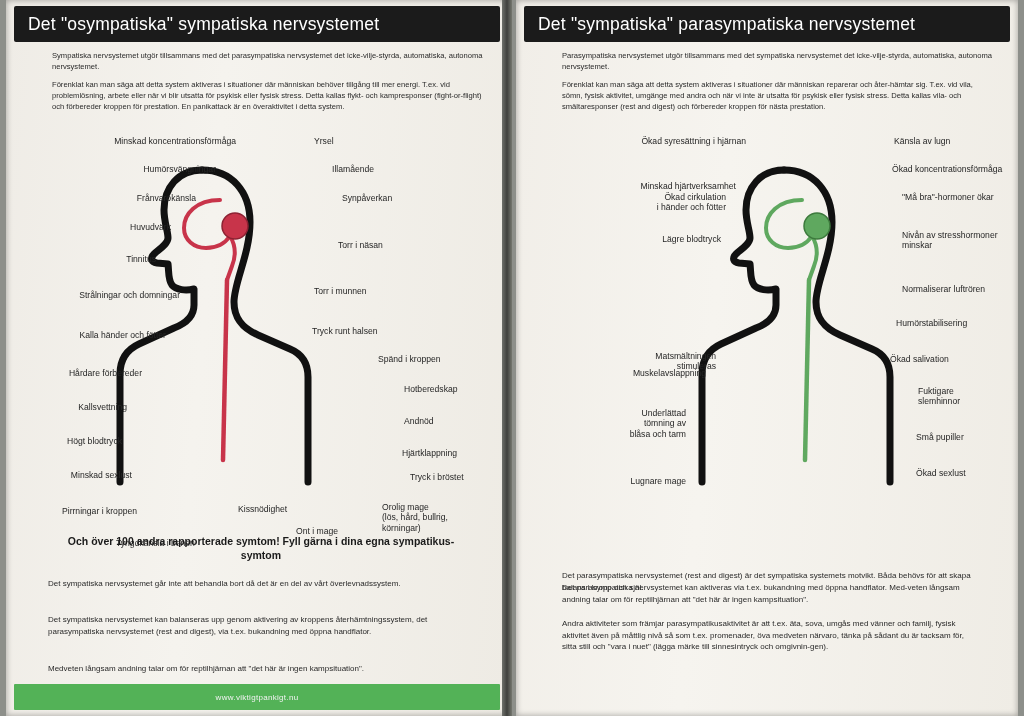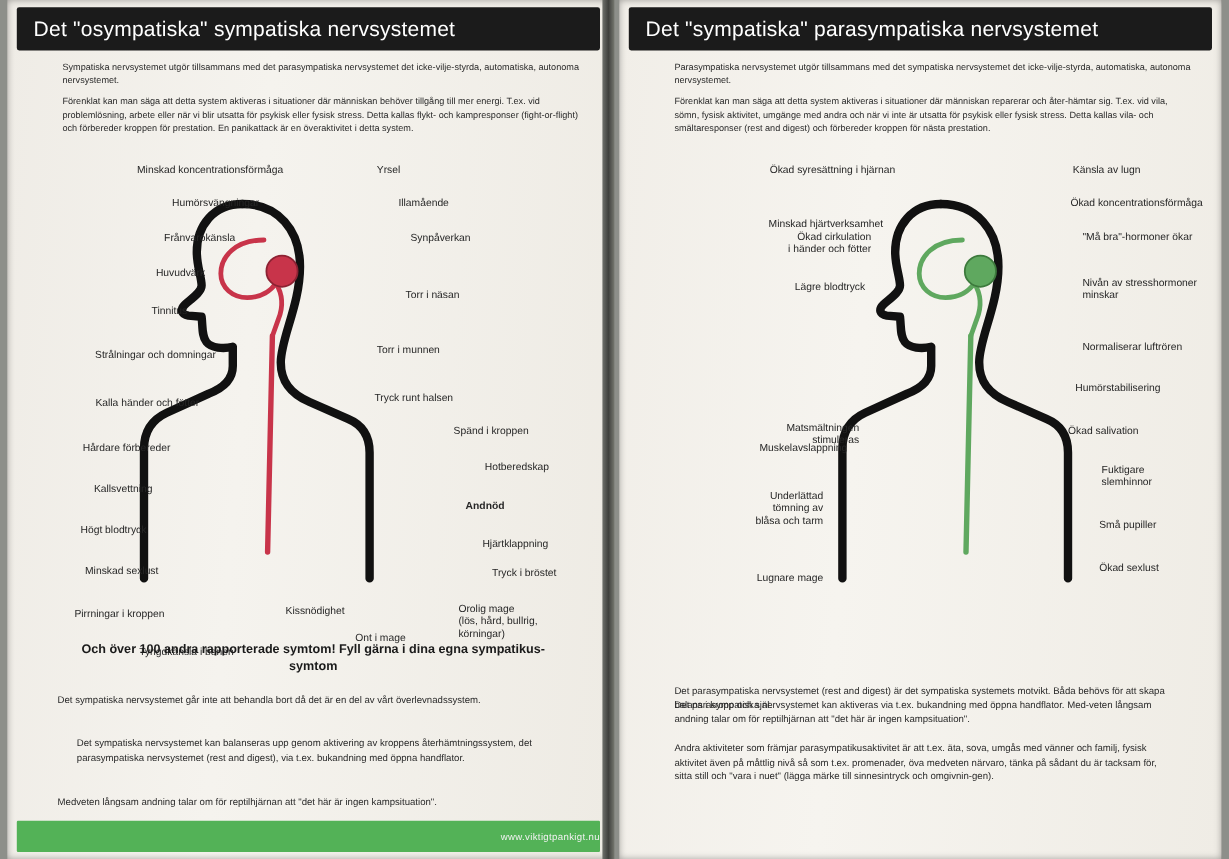--- a/index.html
+++ b/index.html
@@ -46,21 +46,21 @@
   .footnote{
     position:absolute;font-size:8px;line-height:1.45;color:#2a2a2a;
   }
   .bold-center{
     position:absolute;text-align:center;font-weight:bold;font-size:10.5px;
     color:#1a1a1a;line-height:1.35;
   }
   .greenbar{
     position:absolute;left:8px;right:8px;bottom:6px;height:26px;
     background:#53b257;border-radius:1px;
-    display:flex;align-items:center;justify-content:flex-end;
+    display:flex;align-items:center;justify-content:center;
   }
   .greenbar span{color:#f2f2f2;font-size:8px;letter-spacing:.3px;}
   .fold{
     position:absolute;top:0;bottom:0;width:10px;left:502px;
     background:linear-gradient(90deg,#6f716c,#3f403d,#75776f);
   }
 </style>
 </head>
 <body>
 
@@ -121,38 +121,38 @@
     <div class="lbl r" style="left:2px;top:340px;width:124px;">Minskad sexlust</div>
 
     <div class="lbl l" style="left:308px;top:6px;width:150px;">Yrsel</div>
     <div class="lbl l" style="left:326px;top:34px;width:150px;">Illamående</div>
     <div class="lbl l" style="left:336px;top:63px;width:150px;">Synpåverkan</div>
     <div class="lbl l" style="left:332px;top:110px;width:150px;">Torr i näsan</div>
     <div class="lbl l" style="left:308px;top:156px;width:150px;">Torr i munnen</div>
     <div class="lbl l" style="left:306px;top:196px;width:160px;">Tryck runt halsen</div>
     <div class="lbl l" style="left:372px;top:224px;width:140px;">Spänd i kroppen</div>
     <div class="lbl l" style="left:398px;top:254px;width:120px;">Hotberedskap</div>
-    <div class="lbl l" style="left:382px;top:286px;width:120px;font-weight:bold;">Andnöd</div>
+    <div class="lbl l" style="left:398px;top:286px;width:120px;">Andnöd</div>
     <div class="lbl l" style="left:396px;top:318px;width:120px;">Hjärtklappning</div>
     <div class="lbl l" style="left:404px;top:342px;width:120px;">Tryck i bröstet</div>
 
     <div class="lbl l" style="left:56px;top:376px;width:150px;">Pirrningar i kroppen</div>
     <div class="lbl l" style="left:110px;top:408px;width:170px;">Tyngdkänsla i benen</div>
     <div class="lbl l" style="left:196px;top:374px;width:120px;margin-left:36px;">Kissnödighet</div>
     <div class="lbl l" style="left:290px;top:396px;width:90px;">Ont i mage</div>
     <div class="lbl l" style="left:376px;top:372px;width:110px;">Orolig mage
 (lös, hård, bullrig,
 körningar)</div>
   </div>
 
   <div class="bold-center" style="left:60px;top:534px;width:390px;">Och över 100 andra rapporterade symtom!
 Fyll gärna i dina egna sympatikus-symtom</div>
 
   <div class="footnote" style="left:42px;top:578px;width:410px;">Det sympatiska nervsystemet går inte att behandla bort då det är en del av vårt överlevnadssystem.</div>
-  <div class="footnote" style="left:42px;top:614px;width:410px;margin-left:16px;">Det sympatiska nervsystemet kan balanseras upp genom aktivering av kroppens återhämtningssystem, det parasympatiska nervsystemet (rest and digest), via t.ex. bukandning med öppna handflator.</div>
+  <div class="footnote" style="left:42px;top:614px;width:410px;">Det sympatiska nervsystemet kan balanseras upp genom aktivering av kroppens återhämtningssystem, det parasympatiska nervsystemet (rest and digest), via t.ex. bukandning med öppna handflator.</div>
   <div class="footnote" style="left:42px;top:663px;width:410px;">Medveten långsam andning talar om för reptilhjärnan att "det här är ingen kampsituation".</div>
 
   <div class="greenbar">
     <span>www.viktigtpankigt.nu</span>
   </div>
 </div>
 
 <div class="fold"></div>
 
 <div class="page right">

